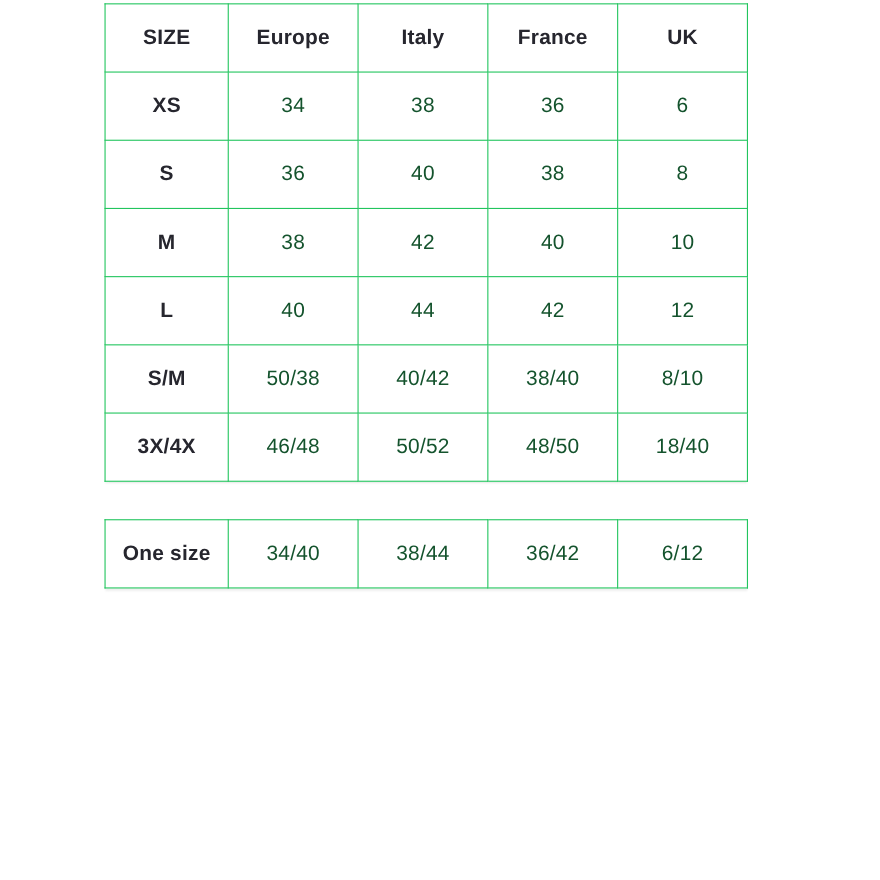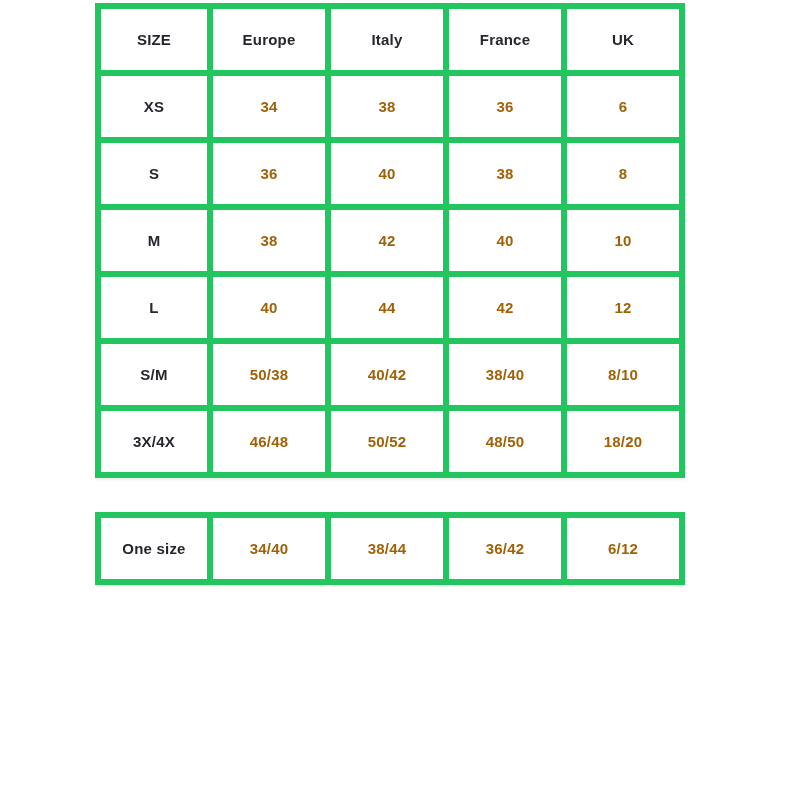--- a/index.html
+++ b/index.html
@@ -18,35 +18,35 @@
   }
   table.size-table {
     border-collapse: collapse;
     table-layout: fixed;
     width: 584px;
     background: #ffffff;
     box-shadow: 0 2px 2px rgba(0,0,0,0.07);
   }
   table.size-table th,
   table.size-table td {
-    border: 6px solid #22c55e;
+    border: 1px solid #22c55e;
     height: 61px;
     padding: 0;
     text-align: center;
     vertical-align: middle;
-    font-size: 15px;
+    font-size: 19px;
     letter-spacing: 0.2px;
   }
   table.size-table th {
     color: #26262e;
     font-weight: bold;
   }
   table.size-table td {
-    color: #a16207;
-    font-weight: bold;
+    color: #14532d;
+    font-weight: normal;
   }
   table.size-table.extra {
     margin-top: 34px;
   }
   col.c-label { width: 112px; }
   col.c-val   { width: 118px; }
 </style>
 </head>
 <body>
 
@@ -103,21 +103,21 @@
         <td>50/38</td>
         <td>40/42</td>
         <td>38/40</td>
         <td>8/10</td>
       </tr>
       <tr>
         <th>3X/4X</th>
         <td>46/48</td>
         <td>50/52</td>
         <td>48/50</td>
-        <td>18/20</td>
+        <td>18/40</td>
       </tr>
     </tbody>
   </table>
 
   <table class="size-table extra">
     <colgroup>
       <col class="c-label">
         <col class="c-val">
         <col class="c-val">
         <col class="c-val">

